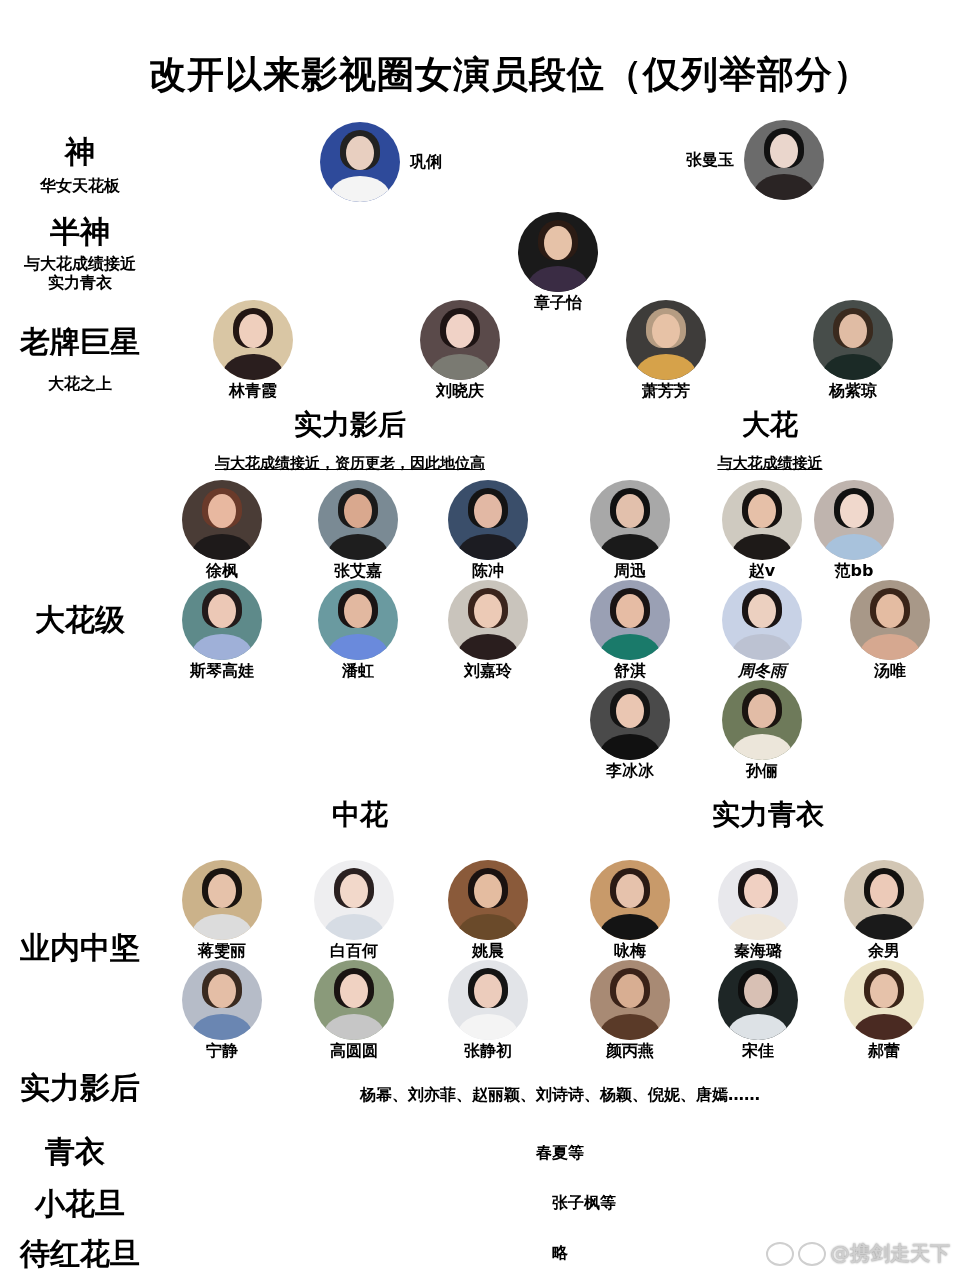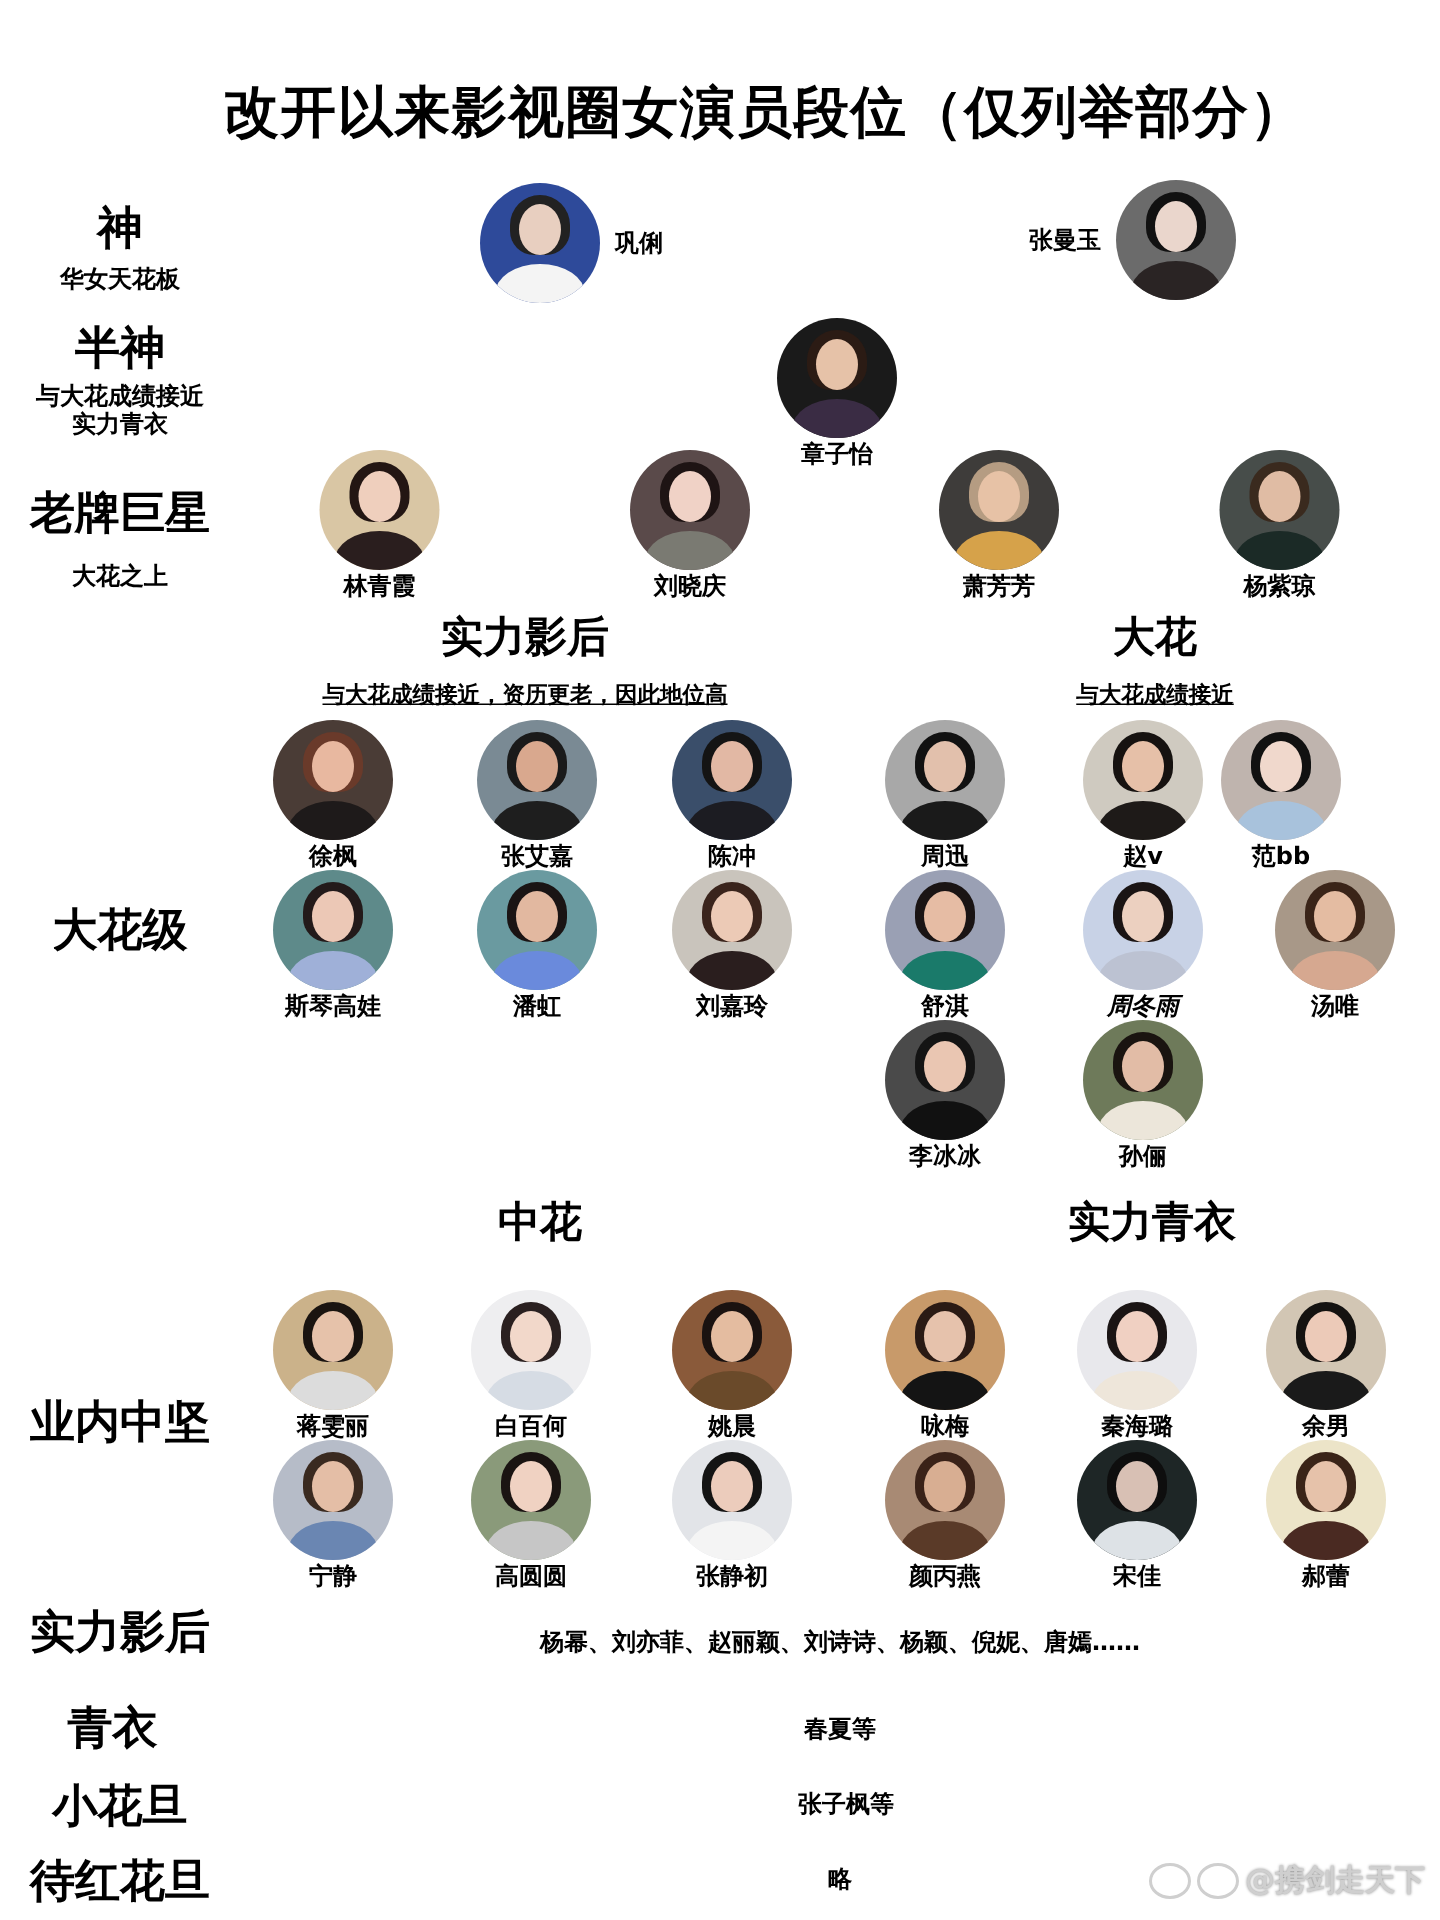--- a/index.html
+++ b/index.html
@@ -323,20 +323,20 @@
   <div class="av" style="background:#ece4c8;">
       <div class="hair" style="background:#3a2418"></div>
       <div class="head" style="background:#e6c2aa"></div>
       <div class="body" style="background:#4a2a22"></div>
     </div>
   <div class="name">郝蕾</div>
 </div>
 
 <div class="abs line" style="left:220px;top:1085px;width:680px;text-align:center;">杨幂、刘亦菲、赵丽颖、刘诗诗、杨颖、倪妮、唐嫣……</div>
 <div class="abs line" style="left:460px;top:1143px;width:200px;">春夏等</div>
-<div class="abs line" style="left:464px;top:1193px;width:200px;">张子枫等</div>
+<div class="abs line" style="left:484px;top:1193px;width:200px;">张子枫等</div>
 <div class="abs line" style="left:460px;top:1243px;width:200px;">略</div>
 
 <div class="abs wm">
   <span class="wb"></span>
   <span class="wb"></span>
   <span>@携剑走天下</span>
 </div>
 
 </body></html>

